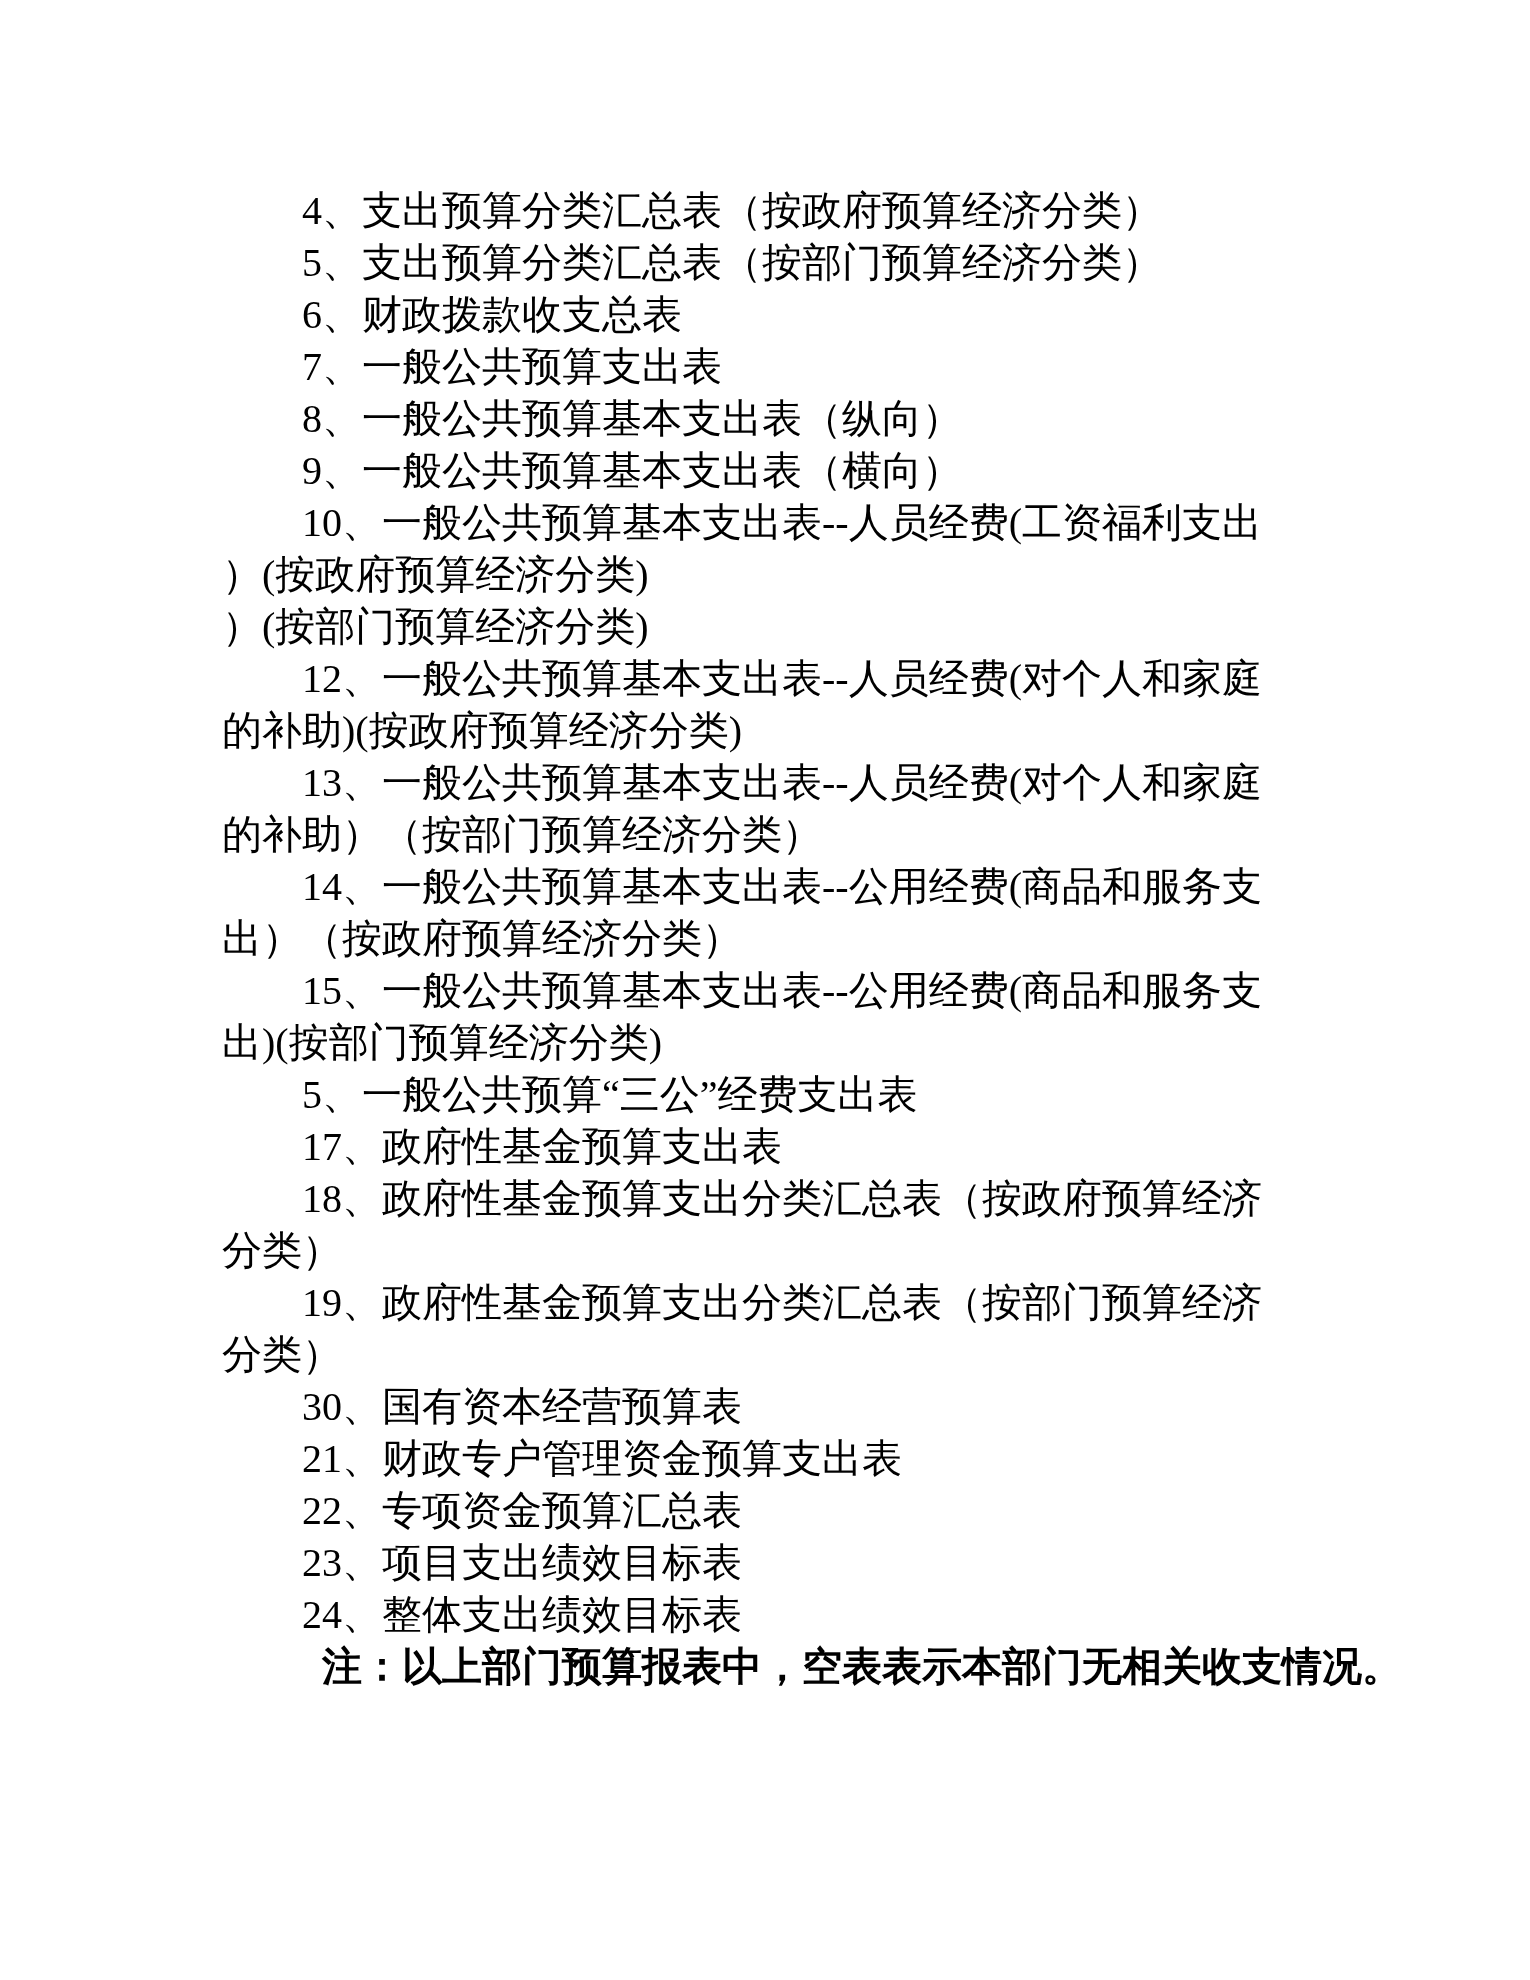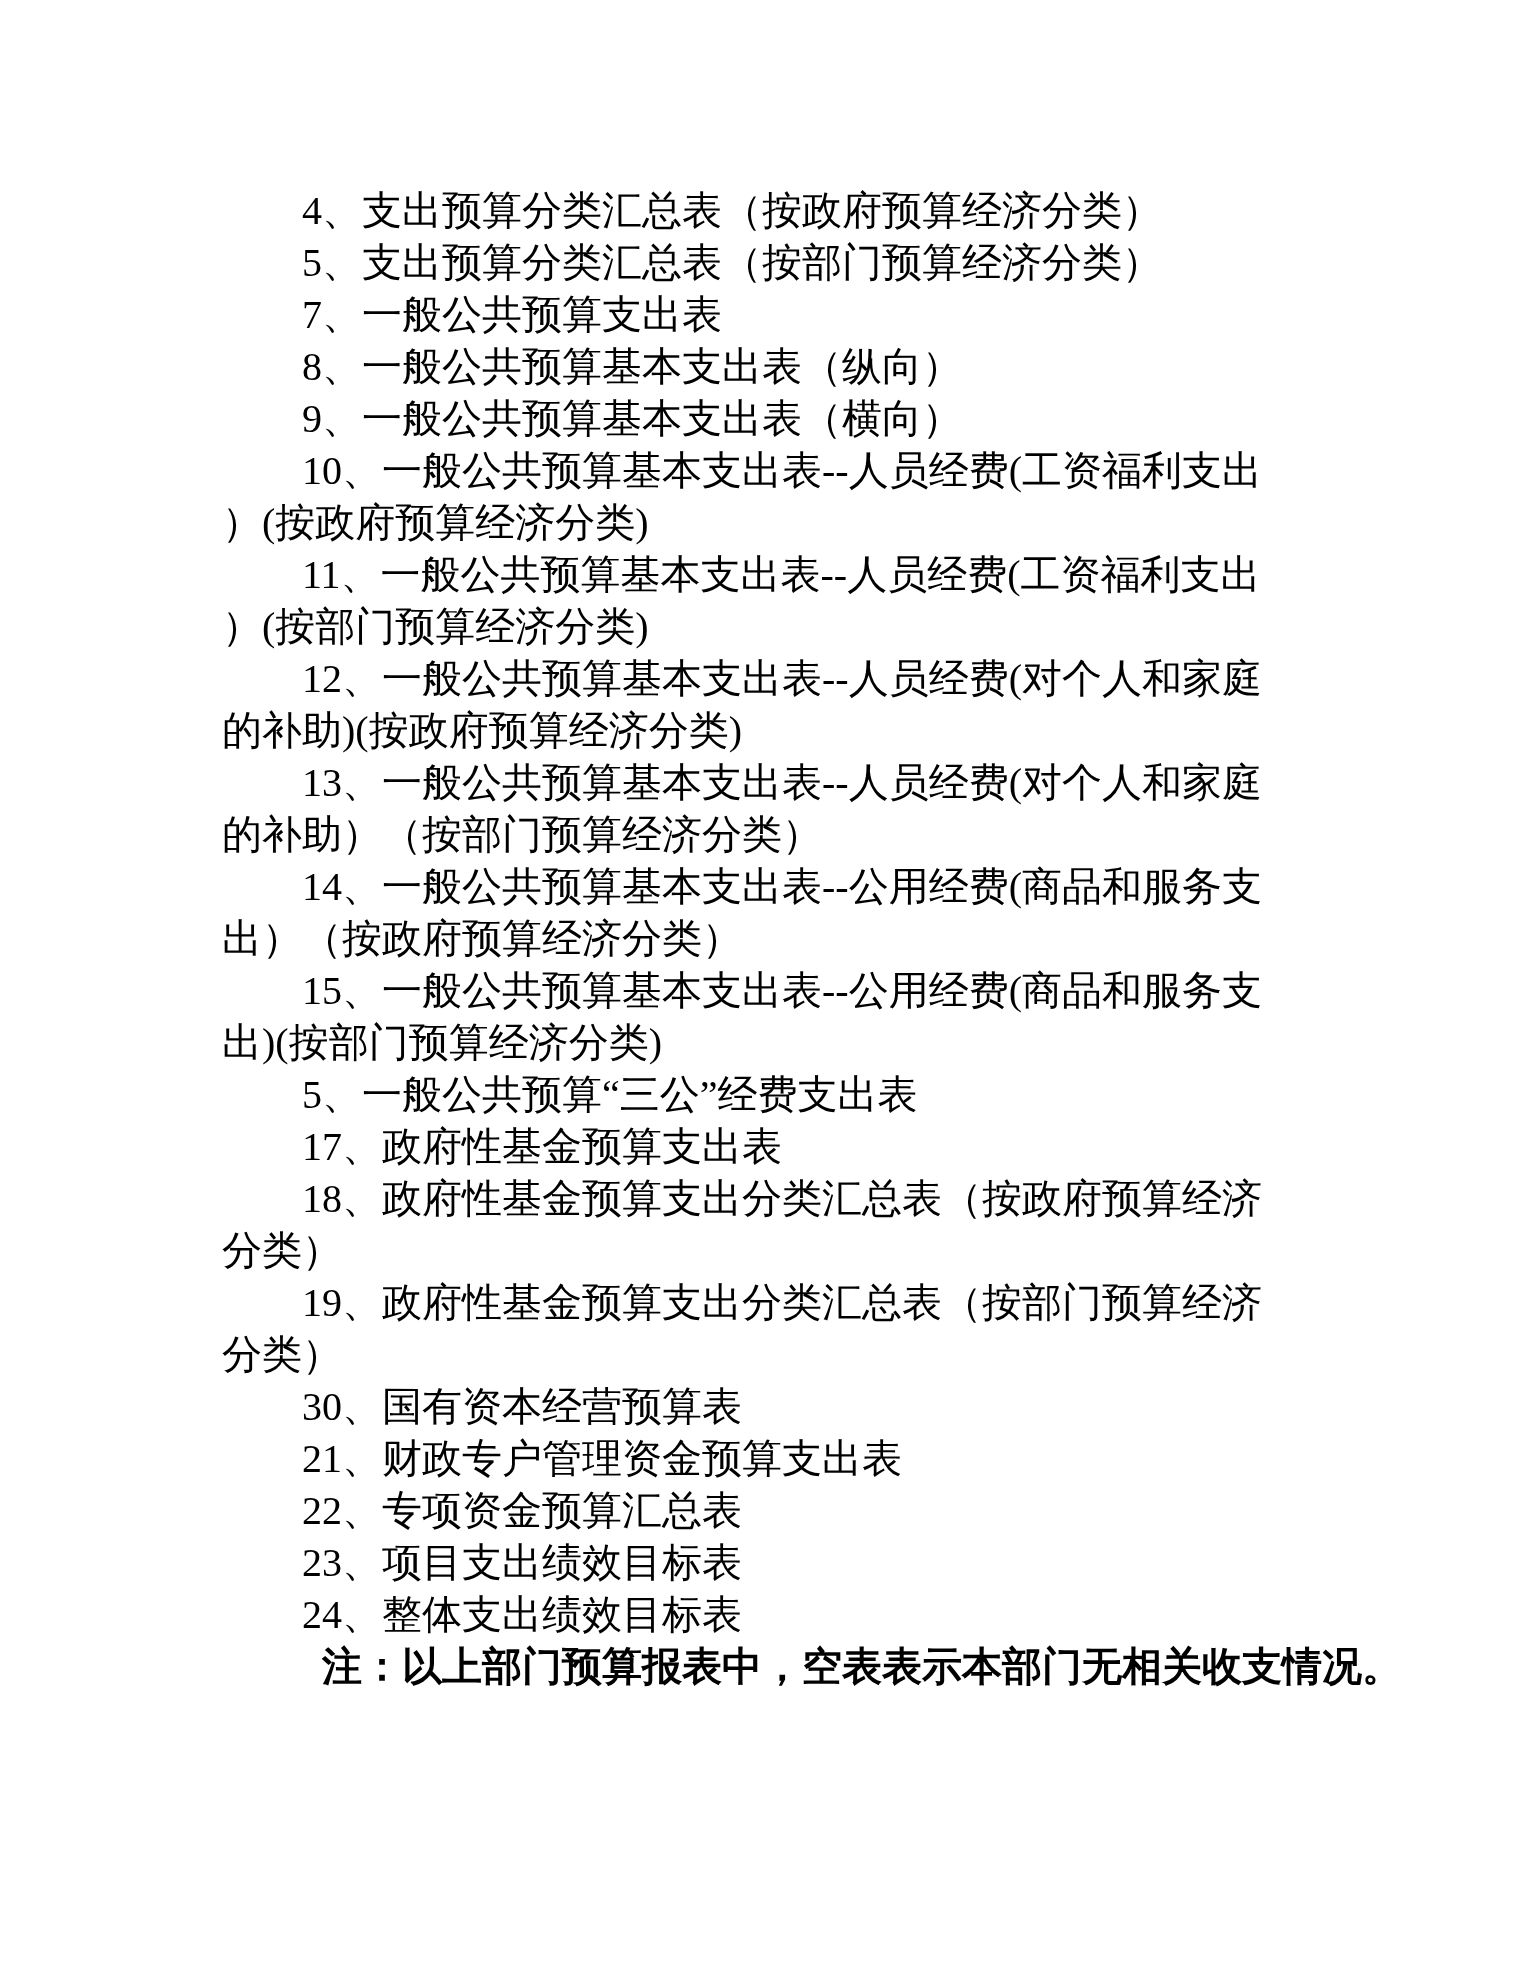--- a/index.html
+++ b/index.html
@@ -40,26 +40,26 @@
   }
 </style>
 </head>
 <body>
 
 <div class="page">
   <div class="content">
     <div id="list">
         <div class="line first">4、支出预算分类汇总表（按政府预算经济分类）</div>
         <div class="line first">5、支出预算分类汇总表（按部门预算经济分类）</div>
+        <div class="line first">6、财政拨款收支总表</div>
         <div class="line first">7、一般公共预算支出表</div>
         <div class="line first">8、一般公共预算基本支出表（纵向）</div>
         <div class="line first">9、一般公共预算基本支出表（横向）</div>
         <div class="line first">10、一般公共预算基本支出表--人员经费(工资福利支出</div>
         <div class="line">）(按政府预算经济分类)</div>
-        <div class="line first">11、一般公共预算基本支出表--人员经费(工资福利支出</div>
         <div class="line">）(按部门预算经济分类)</div>
         <div class="line first">12、一般公共预算基本支出表--人员经费(对个人和家庭</div>
         <div class="line">的补助)(按政府预算经济分类)</div>
         <div class="line first">13、一般公共预算基本支出表--人员经费(对个人和家庭</div>
         <div class="line">的补助）（按部门预算经济分类）</div>
         <div class="line first">14、一般公共预算基本支出表--公用经费(商品和服务支</div>
         <div class="line">出）（按政府预算经济分类）</div>
         <div class="line first">15、一般公共预算基本支出表--公用经费(商品和服务支</div>
         <div class="line">出)(按部门预算经济分类)</div>
         <div class="line first">5、一般公共预算“三公”经费支出表</div>

